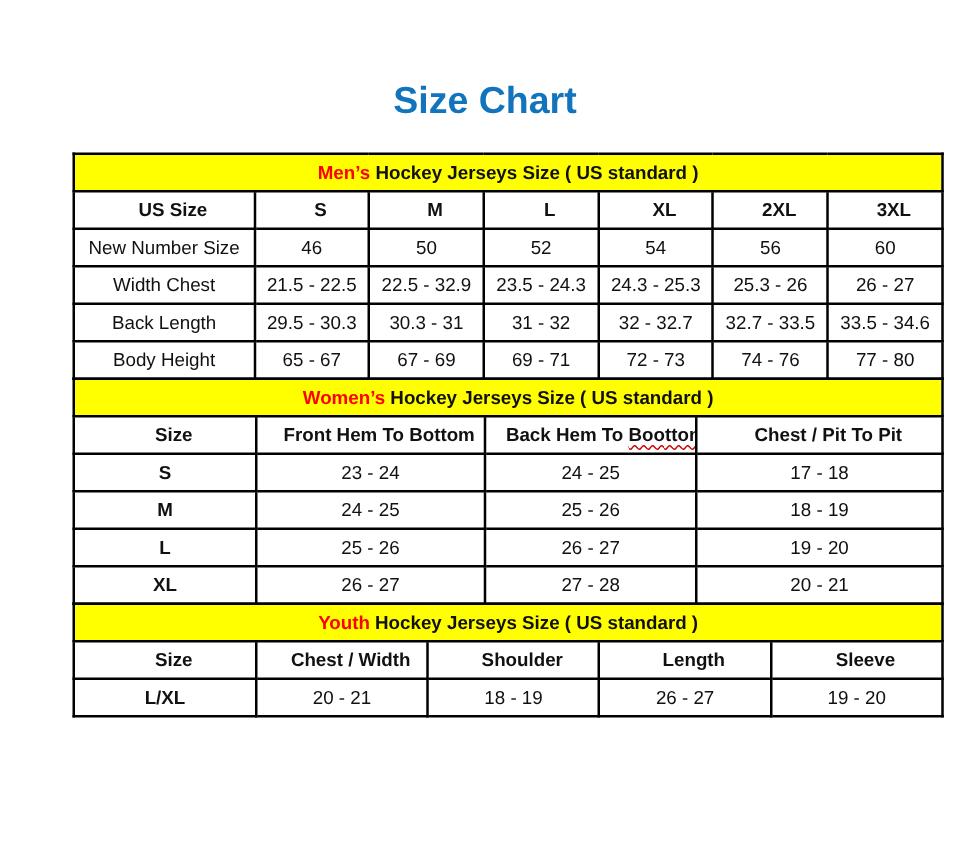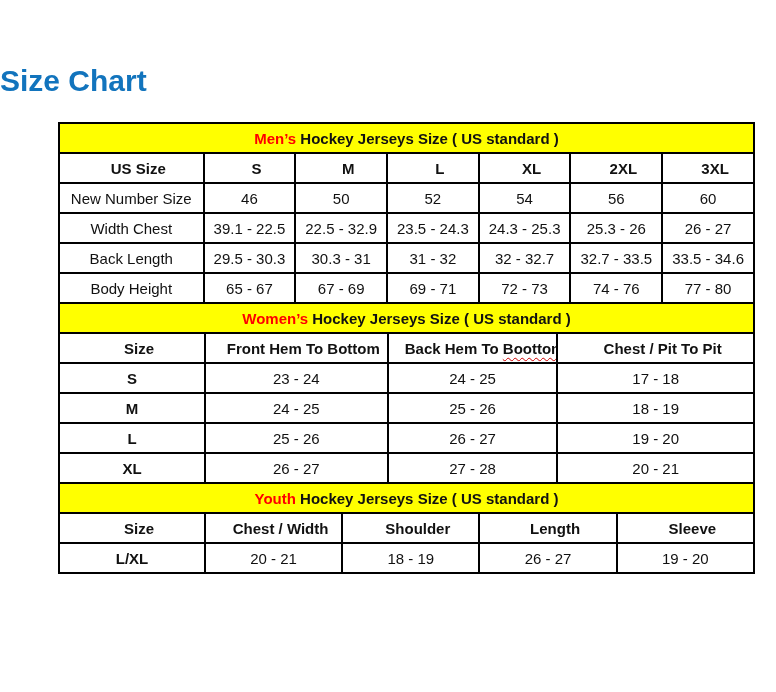--- a/index.html
+++ b/index.html
@@ -14,21 +14,21 @@
     height: 692px;
     background: #ffffff;
     overflow: hidden;
   }
   .page-title {
     position: absolute;
     top: 64px;
     left: 0;
     width: 100%;
     margin: 0;
-    text-align: left;
+    text-align: center;
     font-size: 30px;
     font-weight: bold;
     letter-spacing: 0px;
     color: var(--title-blue, #1274BD);
   }
   .tables-wrap {
     position: absolute;
     left: 38px;
     top: 122px;
     width: 697px;
@@ -118,21 +118,21 @@
             <td class="row-label">New Number Size</td>
             <td>46</td>
             <td>50</td>
             <td>52</td>
             <td>54</td>
             <td>56</td>
             <td>60</td>
           </tr>
           <tr>
             <td class="row-label">Width Chest</td>
-            <td>39.1 - 22.5</td>
+            <td>21.5 - 22.5</td>
             <td>22.5 - 32.9</td>
             <td>23.5 - 24.3</td>
             <td>24.3 - 25.3</td>
             <td>25.3 - 26</td>
             <td>26 - 27</td>
           </tr>
           <tr>
             <td class="row-label">Back Length</td>
             <td>29.5 - 30.3</td>
             <td>30.3 - 31</td>

